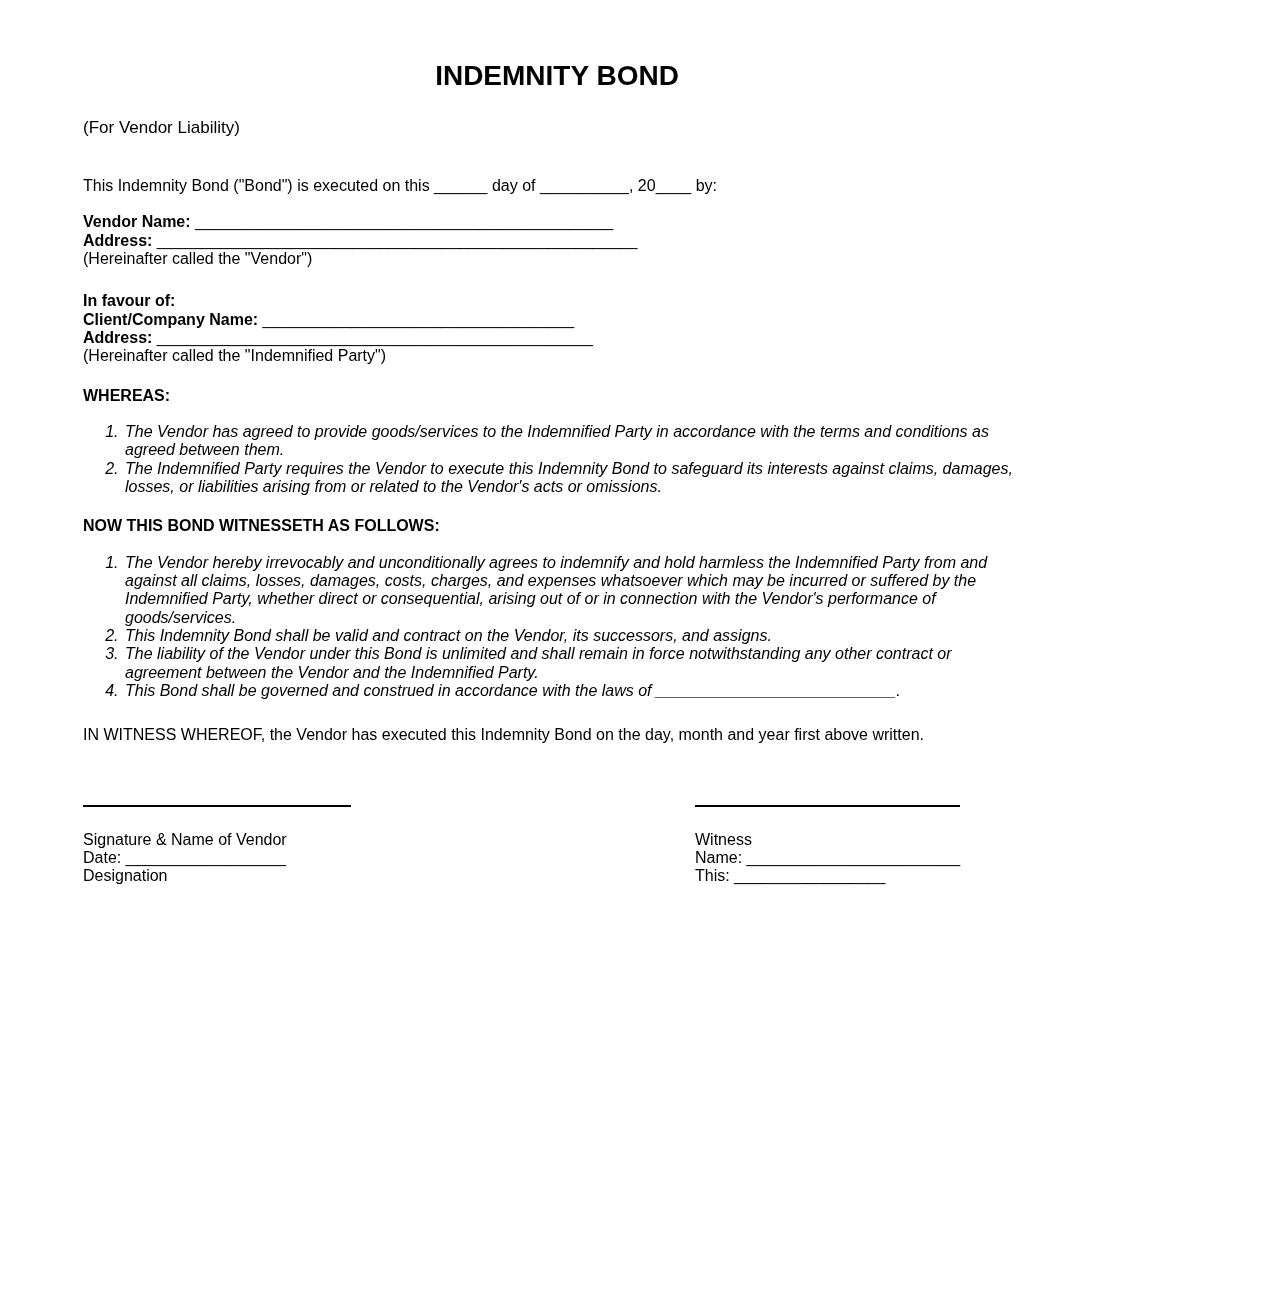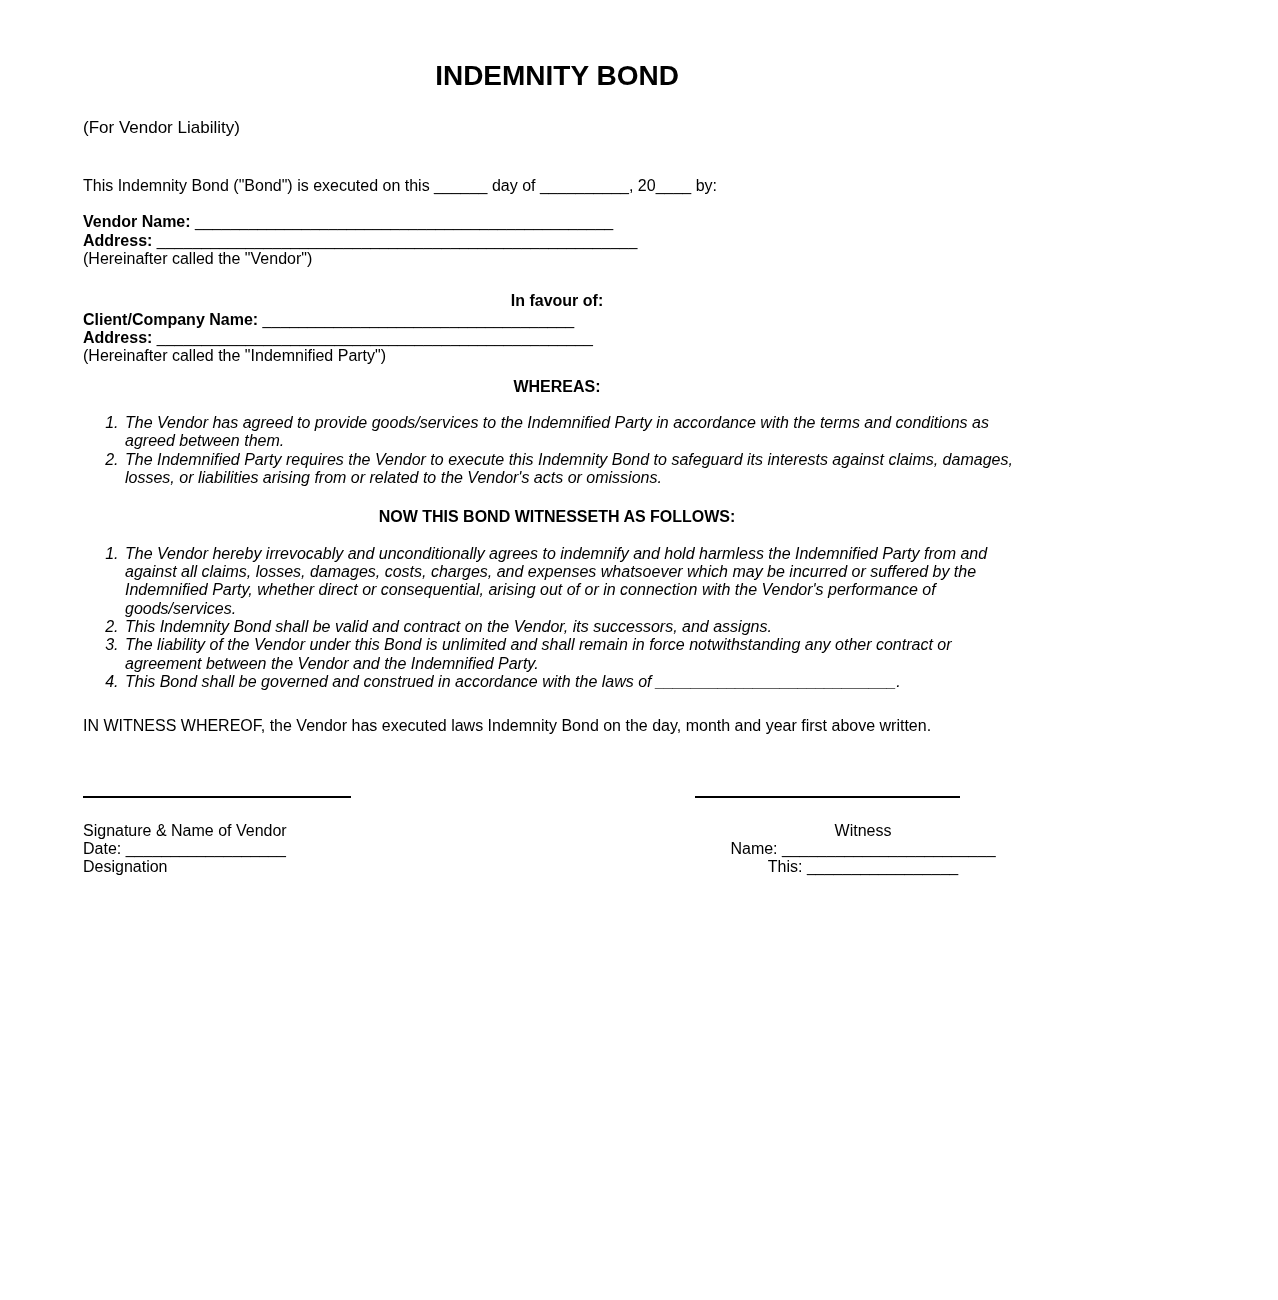--- a/index.html
+++ b/index.html
@@ -31,22 +31,21 @@
     font-size: 17px;
     line-height: 19px;
     text-align: left;
     margin: 26px 0 0 0;
   }
   .intro { margin: 40px 0 0 0; }
   .block-vendor { margin-top: 18px; }
   .block-infavour { margin-top: 24px; }
   .sec-heading {
     font-weight: 700;
-    margin: 12px 0 0 0;
-    text-align: center;
+    margin: 21px 0 0 0;
   }
   .sec-heading.now { margin-top: 21px; }
   ol.clauses {
     margin: 18px 0 0 0;
     padding-left: 40px;
     font-style: italic;
   }
   ol.clauses li { padding-left: 2px; }
   .closing { margin: 26px 0 0 0; }
   .sig-row {
@@ -58,22 +57,22 @@
     height: 2px;
     background: #000000;
   }
   .sig-line.vendor { width: 268px; }
   .sig-line.witness { width: 265px; margin-left: 344px; }
   .footer-row {
     margin-top: 24px;
     display: flex;
   }
   .footer-col.vendor { width: 612px; }
-  .footer-col.witness { flex: 1; text-align: center; }
-  .bold { font-weight: 700; text-align: center; }
+  .footer-col.witness { flex: 1; }
+  .bold { font-weight: 700; }
 </style>
 </head>
 <body>
 
 <div class="page">
 
   <div class="title">INDEMNITY BOND</div>
 
   <div class="subtitle">(For Vendor Liability)</div>
 
@@ -99,21 +98,21 @@
   </ol>
 
   <div class="sec-heading now">NOW THIS BOND WITNESSETH AS FOLLOWS:</div>
   <ol class="clauses">
     <li>The Vendor hereby irrevocably and unconditionally agrees to indemnify and hold harmless the Indemnified Party from and against all claims, losses, damages, costs, charges, and expenses whatsoever which may be incurred or suffered by the Indemnified Party, whether direct or consequential, arising out of or in connection with the Vendor's performance of goods/services.</li>
     <li>This Indemnity Bond shall be valid and contract on the Vendor, its successors, and assigns.</li>
     <li>The liability of the Vendor under this Bond is unlimited and shall remain in force notwithstanding any other contract or agreement between the Vendor and the Indemnified Party.</li>
     <li>This Bond shall be governed and construed in accordance with the laws of ___________________________.</li>
   </ol>
 
-  <p class="closing">IN WITNESS WHEREOF, the Vendor has executed laws Indemnity Bond on the day, month and year first above written.</p>
+  <p class="closing">IN WITNESS WHEREOF, the Vendor has executed this Indemnity Bond on the day, month and year first above written.</p>
 
   <div class="sig-row">
     <div class="sig-line vendor"></div>
     <div class="sig-line witness"></div>
   </div>
 
   <div class="footer-row">
     <div class="footer-col vendor">
       <div>Signature &amp; Name of Vendor</div>
       <div>Date: __________________</div>

